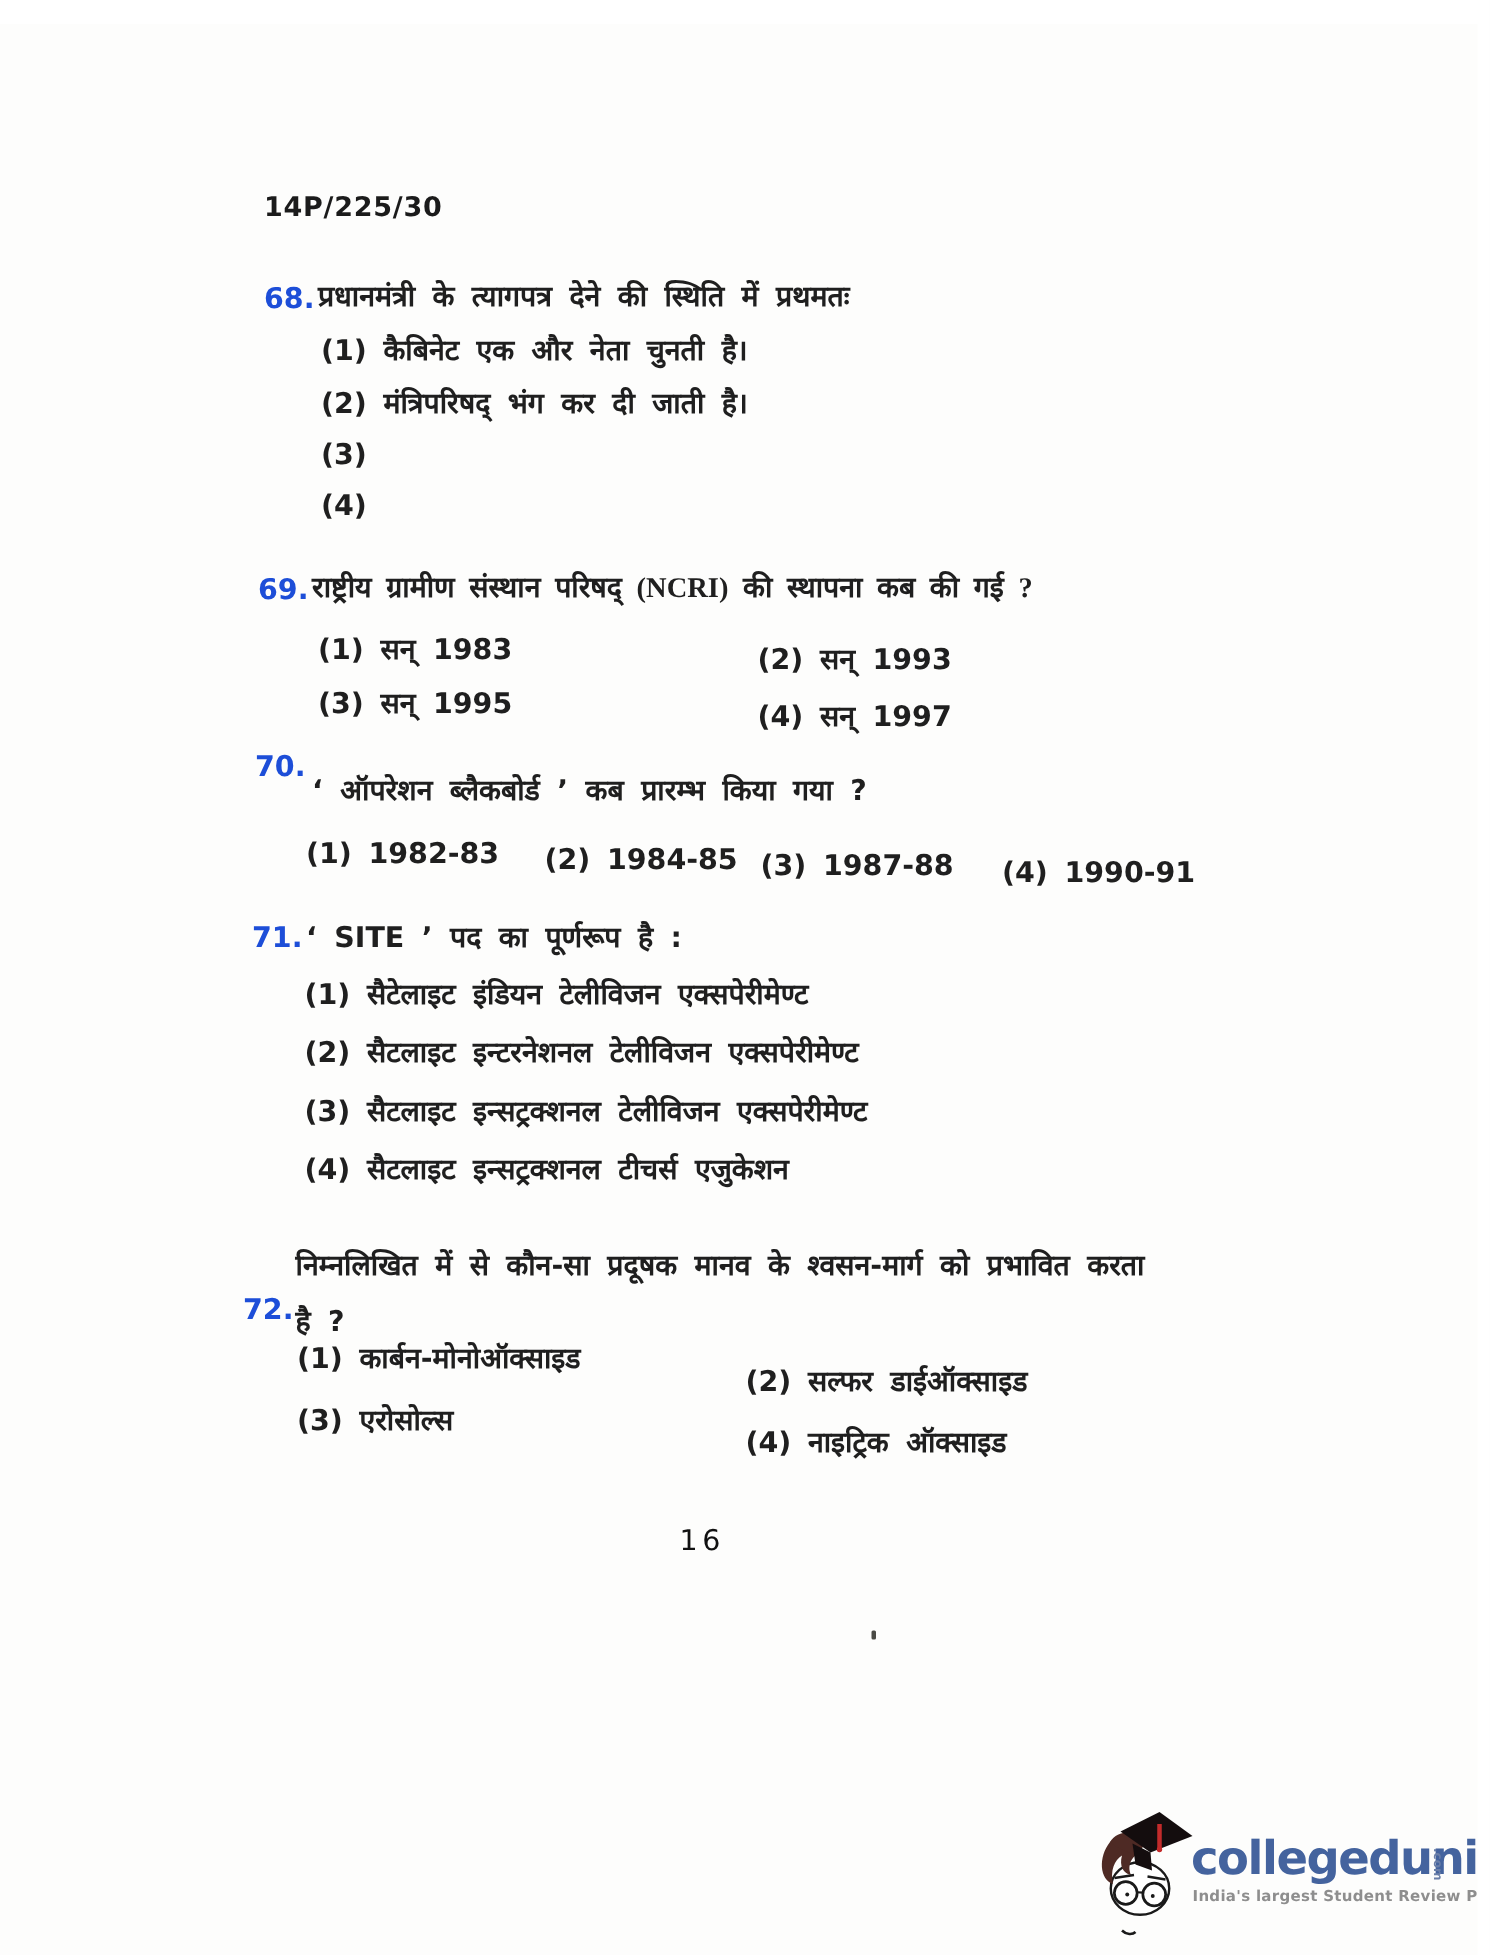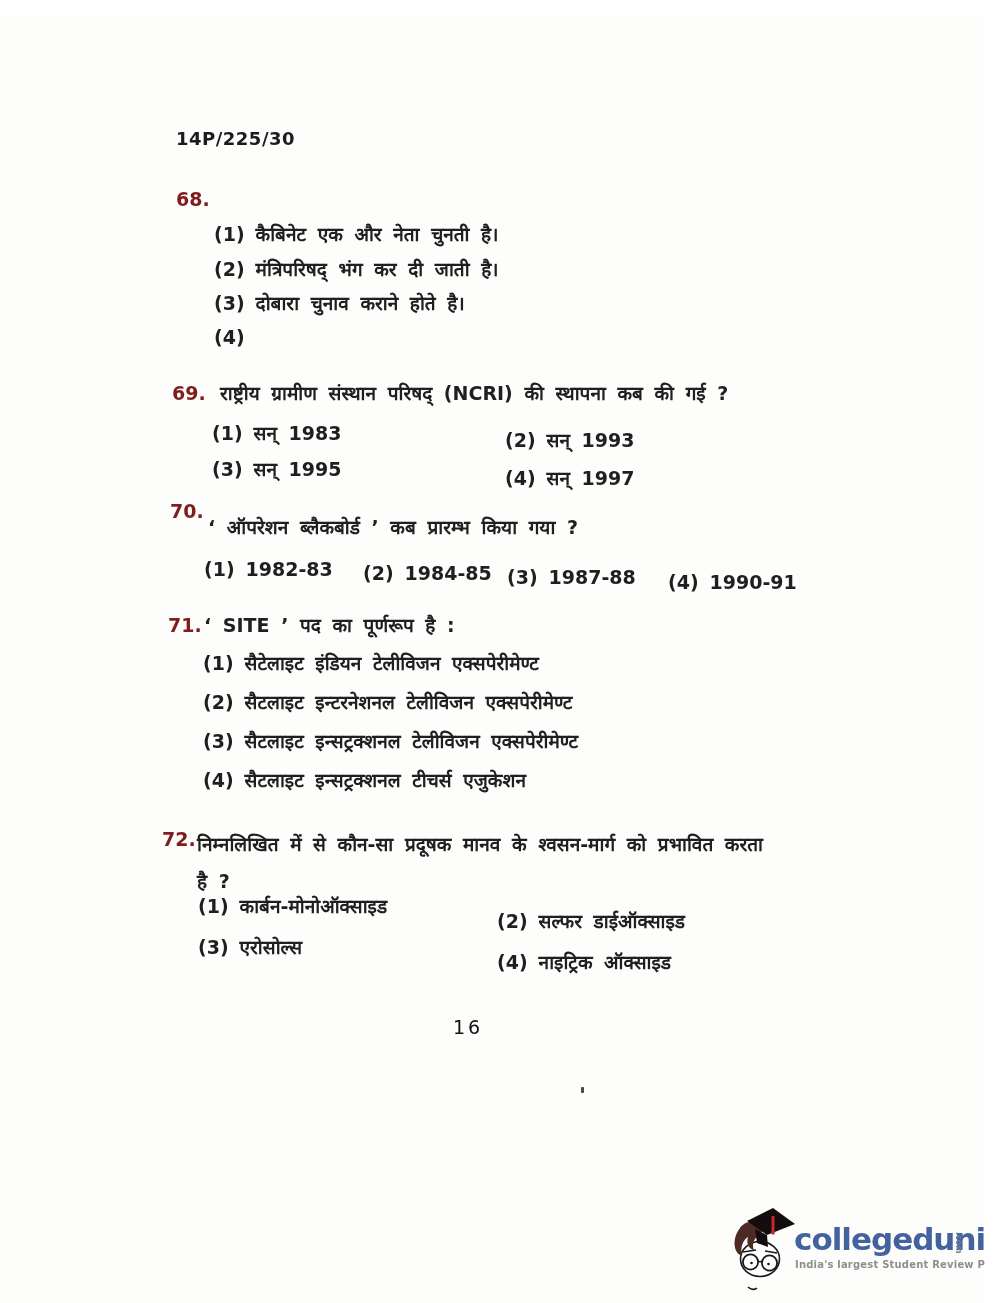--- a/index.html
+++ b/index.html
@@ -16,21 +16,21 @@
   .abs { position: absolute; }
   .hdr {
     font-weight: 700;
     font-size: 18px;
     letter-spacing: 0.5px;
     color: #1b1b1b;
   }
   .qnum {
     font-weight: 700;
     font-size: 19px;
-    color: #7f1d1d;
+    color: #1d4ed8;
     text-align: center;
   }
   .qtext, .otext {
     font-weight: 700;
     font-size: 19px;
     line-height: 26px;
     color: #1f1f1f;
     word-spacing: 5px;
     white-space: nowrap;
   }
@@ -77,39 +77,39 @@
   }
 </style>
 </head>
 <body>
 
 <div class="page">
 
   <div class="abs hdr" style="left:176px; top:112px;">14P/225/30</div>
 
   <div class="abs qnum" style="left:176px; top:172px;">68.</div>
+  <div class="abs qtext" style="left:212px; top:169px;">प्रधानमंत्री के त्यागपत्र देने की स्थिति में प्रथमतः</div>
 
   <div class="abs optline" style="left:214px; top:205px;">
     <span class="olabel">(1)</span>
     <span class="otext">कैबिनेट एक और नेता चुनती है।</span>
   </div>
   <div class="abs optline" style="left:214px; top:240px;">
     <span class="olabel">(2)</span>
     <span class="otext">मंत्रिपरिषद् भंग कर दी जाती है।</span>
   </div>
   <div class="abs optline" style="left:214px; top:274px;">
     <span class="olabel">(3)</span>
-    <span class="otext">दोबारा चुनाव कराने होते है।</span>
   </div>
   <div class="abs optline" style="left:214px; top:308px;">
     <span class="olabel">(4)</span>
   </div>
 
   <div class="abs qnum" style="left:172px; top:366px;">69.</div>
-  <div class="abs qtext" style="left:220px; top:364px;">राष्ट्रीय ग्रामीण संस्थान परिषद् (NCRI) की स्थापना कब की गई ?</div>
+  <div class="abs qtext" style="left:208px; top:364px;font-family:Liberation Serif, serif;">राष्ट्रीय ग्रामीण संस्थान परिषद् (NCRI) की स्थापना कब की गई ?</div>
 
   <div class="abs optline" style="left:212px; top:404px;">
     <span class="olabel">(1)</span>
     <span class="otext">सन् 1983</span>
   </div>
   <div class="abs optline" style="left:505px; top:411px;">
     <span class="olabel">(2)</span>
     <span class="otext">सन् 1993</span>
   </div>
   <div class="abs optline" style="left:212px; top:440px;">
@@ -154,21 +154,21 @@
   </div>
   <div class="abs optline" style="left:203px; top:712px;">
     <span class="olabel">(3)</span>
     <span class="otext">सैटलाइट इन्सट्रक्शनल टेलीविजन एक्सपेरीमेण्ट</span>
   </div>
   <div class="abs optline" style="left:203px; top:751px;">
     <span class="olabel">(4)</span>
     <span class="otext">सैटलाइट इन्सट्रक्शनल टीचर्स एजुकेशन</span>
   </div>
 
-  <div class="abs qnum" style="left:162px; top:812px;">72.</div>
+  <div class="abs qnum" style="left:162px; top:846px;">72.</div>
   <div class="abs qtext" style="left:197px; top:815px;">निम्नलिखित में से कौन-सा प्रदूषक मानव के श्वसन-मार्ग को प्रभावित करता</div>
   <div class="abs qtext" style="left:197px; top:852px;">है ?</div>
 
   <div class="abs optline" style="left:198px; top:877px;">
     <span class="olabel">(1)</span>
     <span class="otext">कार्बन-मोनोऑक्साइड</span>
   </div>
   <div class="abs optline" style="left:497px; top:892px;">
     <span class="olabel">(2)</span>
     <span class="otext">सल्फर डाईऑक्साइड</span>

